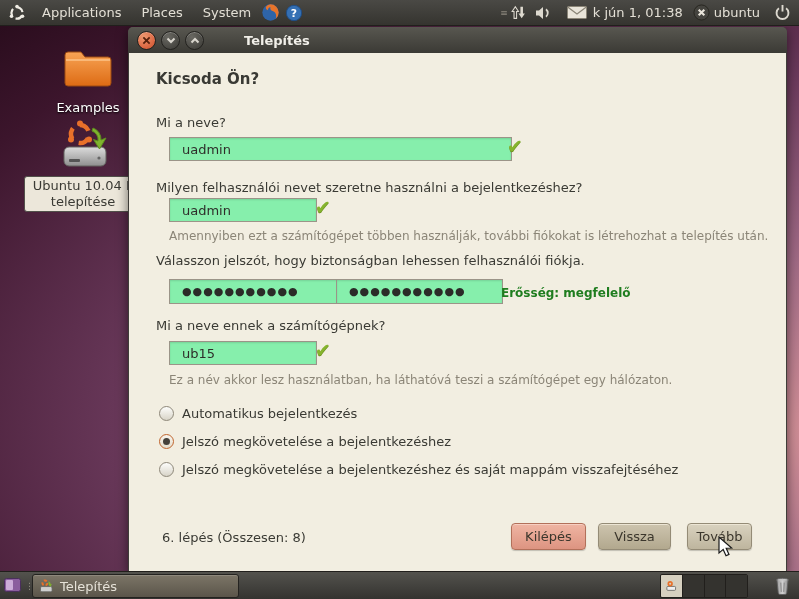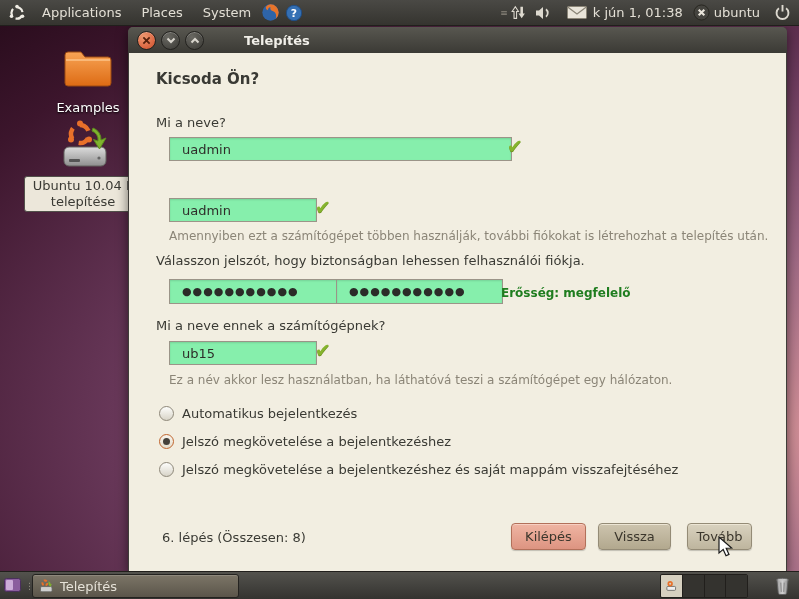--- a/index.html
+++ b/index.html
@@ -211,20 +211,21 @@
     <span class="title-text">Telepítés</span>
   </div>
 
   <div class="win-body">
     <div class="heading">Kicsoda Ön?</div>
 
     <div class="flabel" style="left:27px;top:62px;">Mi a neve?</div>
     <input class="txt" style="left: 40px; top: 84px; width: 317px;" readonly="" value="uadmin">
     <span class="check" style="left:378px;top:82px;">✔</span>
 
+    <div class="flabel" style="left:27px;top:127px;">Milyen felhasználói nevet szeretne használni a bejelentkezéshez?</div>
     <input class="txt" style="left: 40px; top: 145px; width: 122px;" readonly="" value="uadmin">
     <span class="check" style="left:186px;top:143px;">✔</span>
     <div class="help" style="left:40px;top:176px;">Amennyiben ezt a számítógépet többen használják, további fiókokat is létrehozhat a telepítés után.</div>
 
     <div class="flabel" style="left:27px;top:200px;">Válasszon jelszót, hogy biztonságban lehessen felhasználói fiókja.</div>
     <input class="txt pw" style="left: 40px; top: 226px; width: 145px; height: 23px;" readonly="" value="●●●●●●●●●●●">
     <input class="txt pw" style="left: 207px; top: 226px; width: 141px; height: 23px;" readonly="" value="●●●●●●●●●●●">
     <div class="strength" style="left:372px;top:233px;">Erősség: megfelelő</div>
 
     <div class="flabel" style="left:27px;top:265px;">Mi a neve ennek a számítógépnek?</div>

